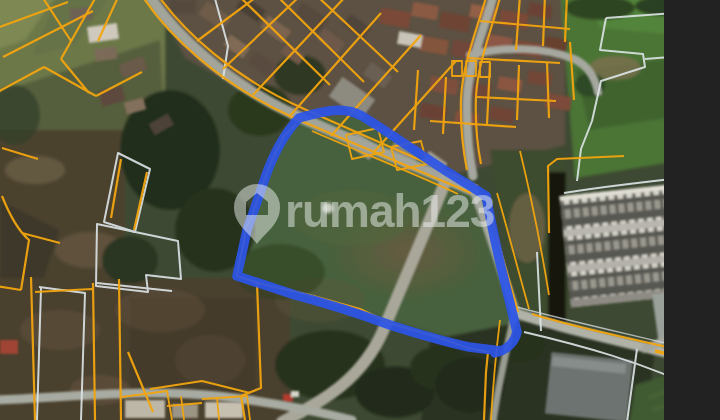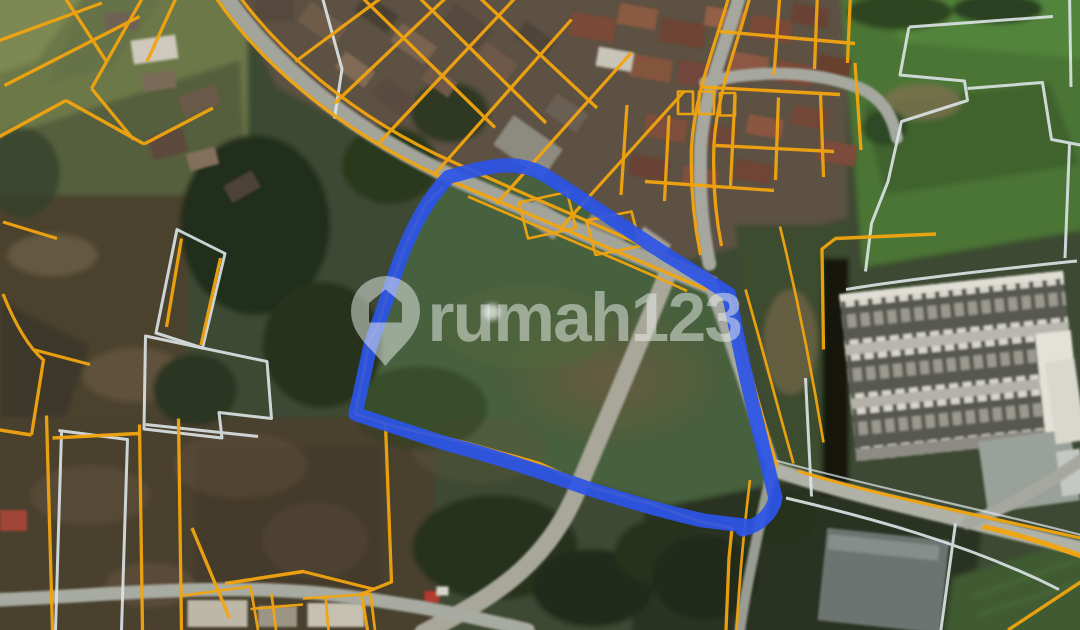--- a/index.html
+++ b/index.html
@@ -1,16 +1,16 @@
 <!DOCTYPE html>
 <html><head>
 <meta charset="utf-8">
 <style>
   html,body{margin:0;padding:0;background:#222;}
-  .screen{position:relative;width:720px;height:420px;overflow:hidden;background:#3e4a30;}
+  .screen{position:relative;width:664px;height:420px;overflow:hidden;background:#3e4a30;}
   .screen svg{position:absolute;inset:0;display:block;}
   .wm-text{font-family:"Liberation Sans","DejaVu Sans",sans-serif;font-weight:700;font-size:46px;letter-spacing:-1px;}
 </style>
 </head>
 <body>
 
 <div class="screen">
 <svg viewBox="0 0 720 420" width="720" height="420" xmlns="http://www.w3.org/2000/svg">
   <defs>
     <filter id="soft" x="-5%" y="-5%" width="110%" height="110%">

